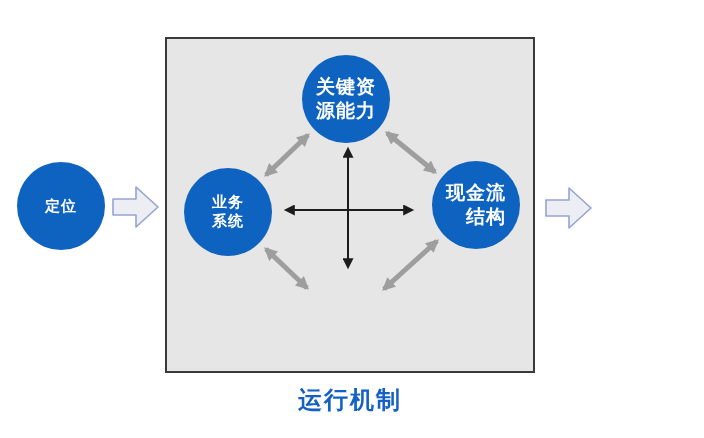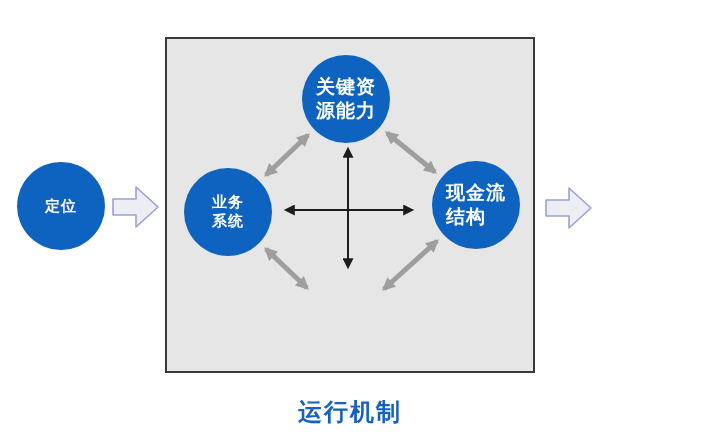--- a/index.html
+++ b/index.html
@@ -37,21 +37,21 @@
     stroke-linejoin: round;
   }
   .node {
     position: absolute;
     border-radius: 50%;
     background: var(--node-blue, #0f63c0);
     color: var(--node-text, #ffffff);
     display: flex;
     align-items: center;
     justify-content: center;
-    text-align: left;
+    text-align: right;
     z-index: 2;
     font-family: Liberation Serif, serif;
   }
   .node .label {
     white-space: pre-line;
     font-weight: bold;
     font-size: 15px;
     line-height: 1.25;
     letter-spacing: 1px;
   }
@@ -66,21 +66,20 @@
   .caption {
     position: absolute;
     left: 165px; top: 384px;
     width: 370px;
     text-align: center;
     font-size: 24px;
     font-weight: bold;
     letter-spacing: 2px;
     color: var(--caption-blue, #1560c4);
     z-index: 2;
-    margin-top: 12px;
   }
 </style>
 </head>
 <body>
 
 <div class="canvas">
 
   <div class="mechanism-box"></div>
 
   <svg class="arrow-layer" viewBox="0 0 704 438" xmlns="http://www.w3.org/2000/svg" aria-hidden="true">

